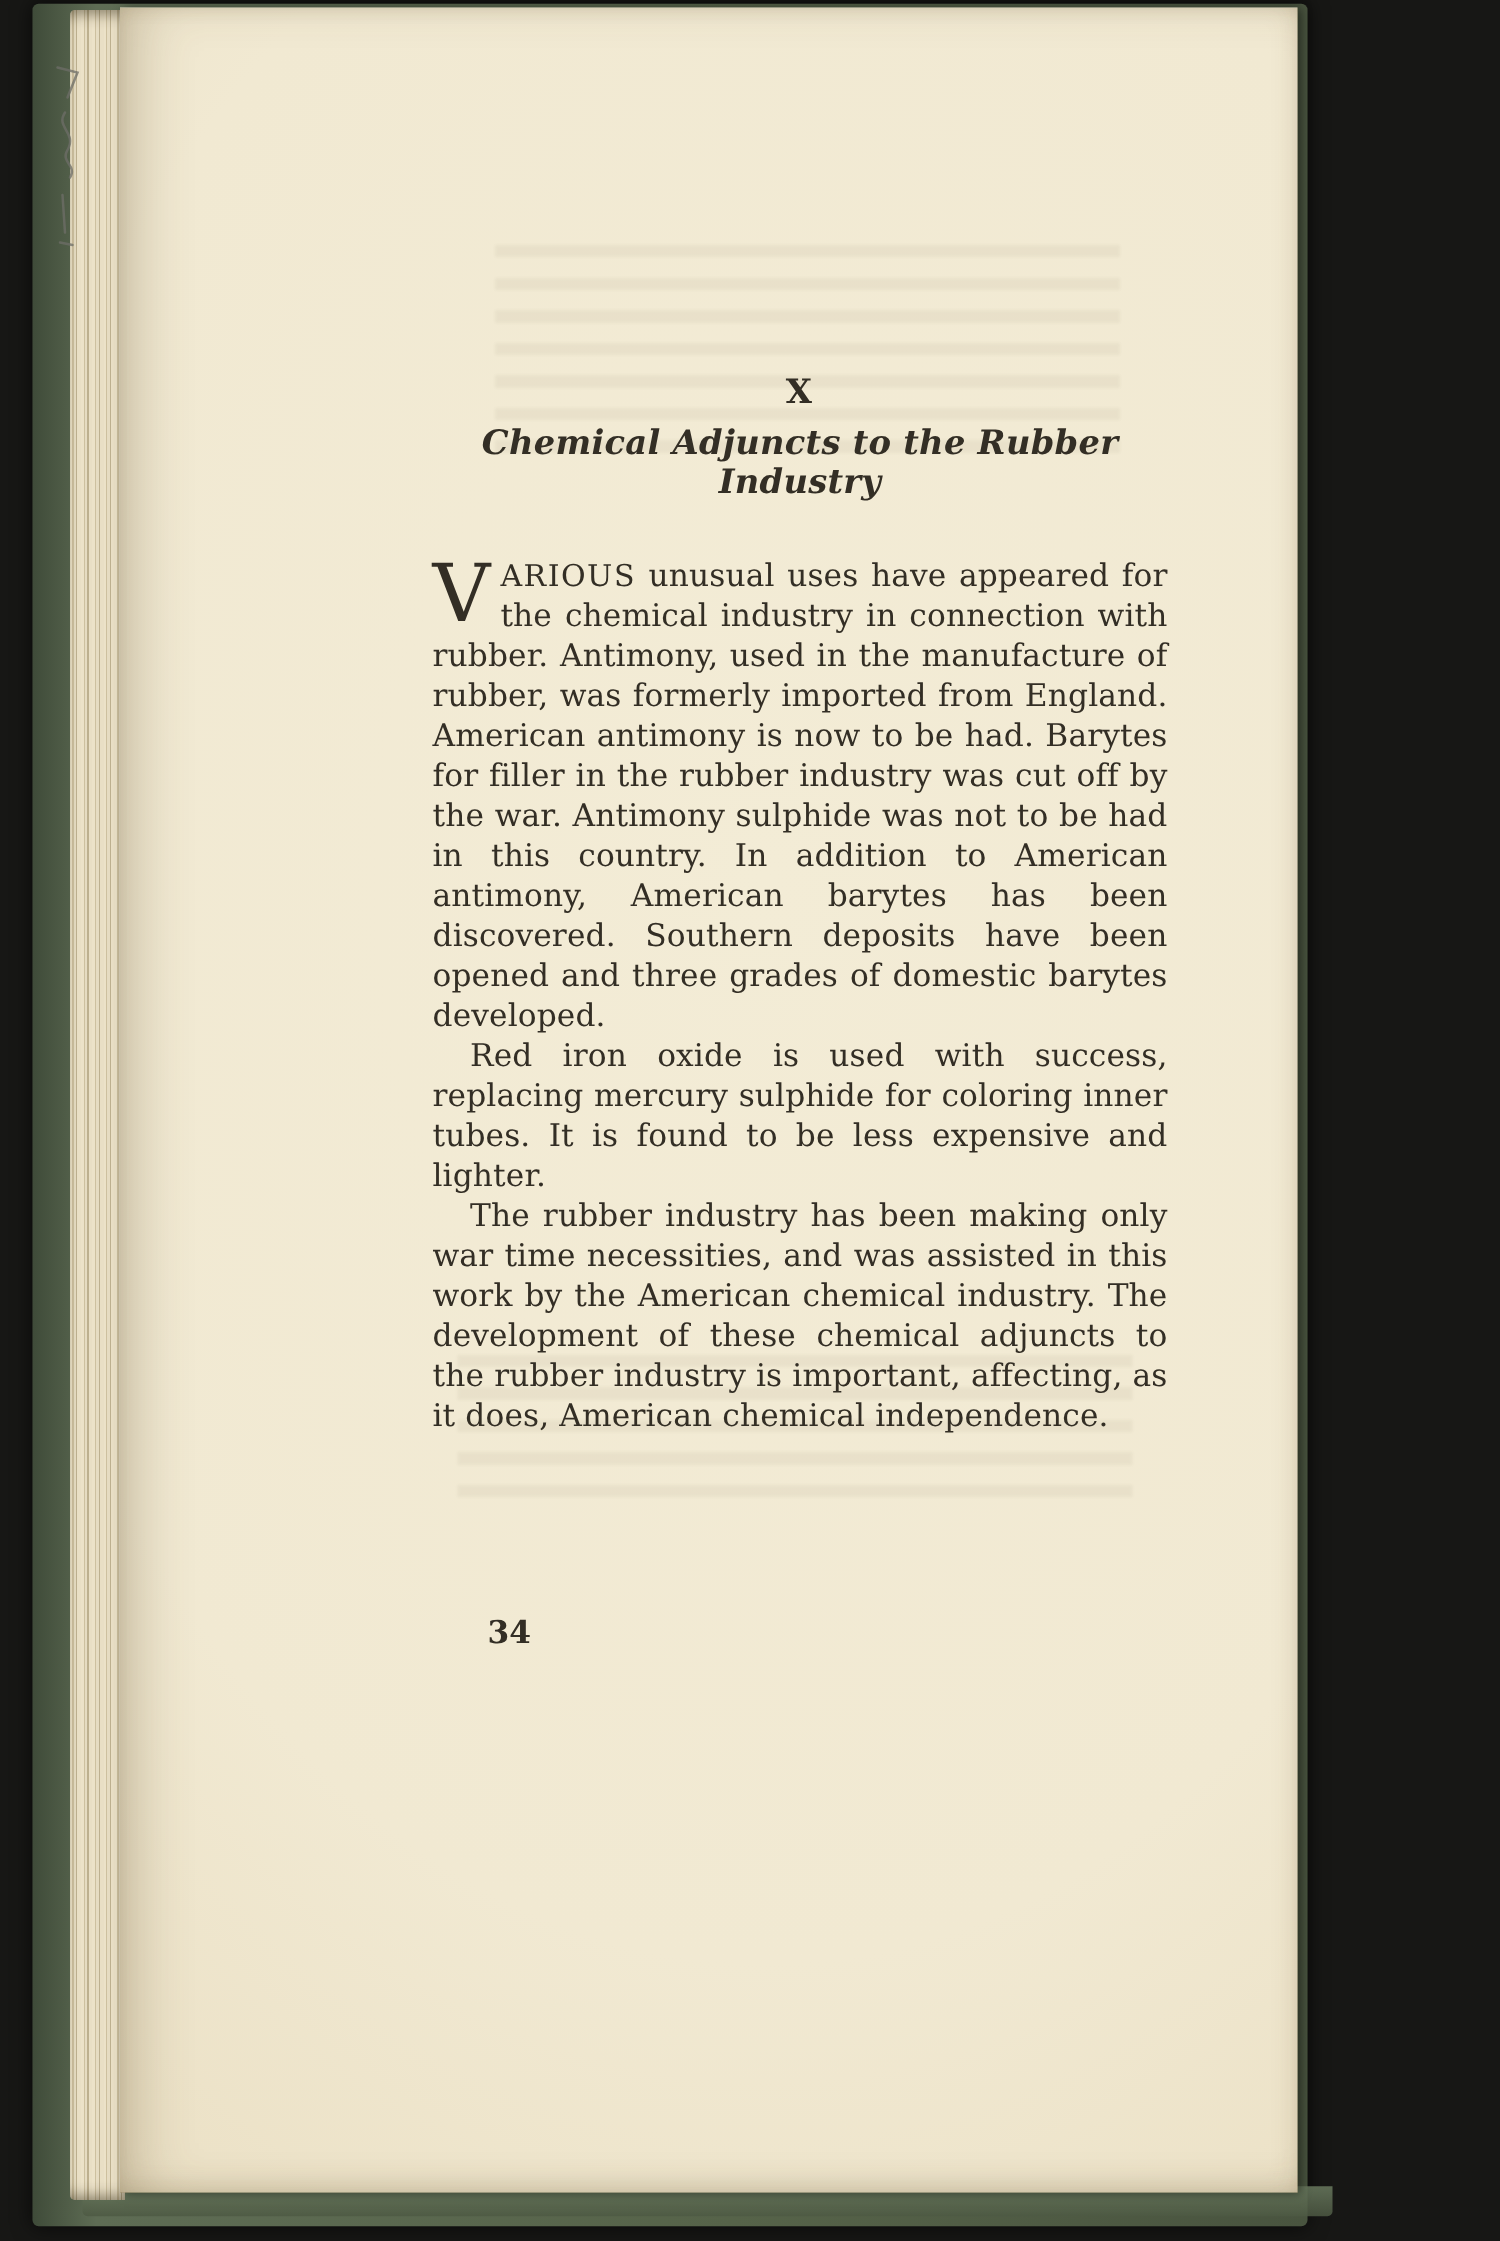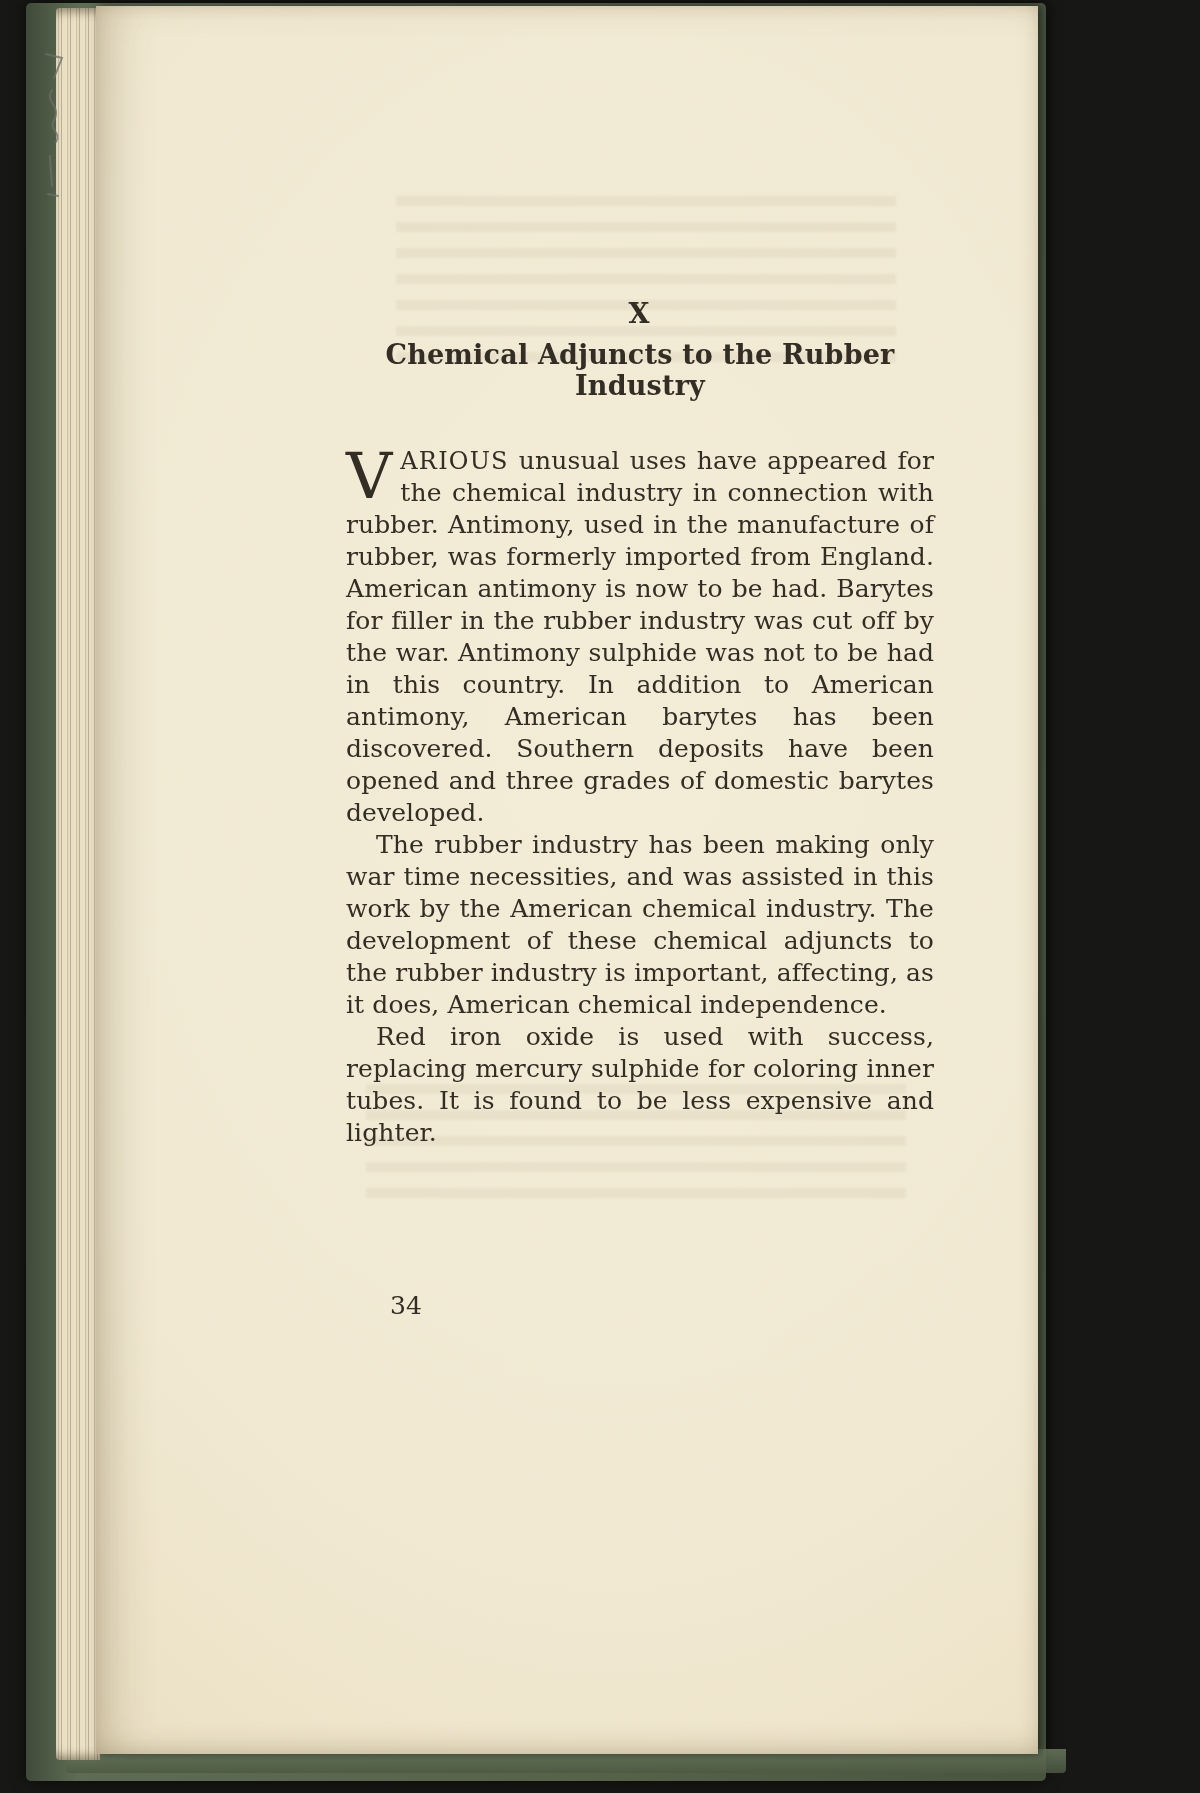--- a/index.html
+++ b/index.html
@@ -55,35 +55,35 @@
   
   .textblock{
     position:absolute;left:250px;top:292px;width:588px;
     color:var(--ink,#332e25);
   }
   .chapter-number{
     text-align:center;font-size:27px;font-weight:700;letter-spacing:2px;
     margin:0 0 10px 0;
   }
   .chapter-title{
-    text-align:center;font-size:27px;font-weight:700;
+    text-align:center;font-size:27px;font-style:italic;font-weight:700;
     margin:0 0 44px 0;letter-spacing:.2px;
   }
   .para{
     font-size:25px;line-height:32px;margin:0;
     text-align:justify;letter-spacing:.1px;
   }
   .para.indent{text-indent:30px;}
   .dropcap{
     float:left;font-size:64px;line-height:52px;
     padding:5px 8px 0 0;font-weight:400;
   }
   .smallcaps{font-size:24px;letter-spacing:1.2px;}
   .folio{
-    font-size:25px;margin:142px 0 0 44px;
+    font-size:25px;margin:142px 0 0 44px;font-weight:bold;
   }
 </style>
 </head>
 <body>
 
 <div class="scene">
 
   <div class="cover">
     <div class="cover-bottom-sheen"></div>
   </div>
@@ -102,21 +102,21 @@
   <div class="paper">
     <div class="ghost top"></div>
     <div class="ghost bottom"></div>
 
     <div class="textblock">
       <div class="chapter-number">X</div>
       <div class="chapter-title">Chemical Adjuncts to the Rubber Industry</div>
 
       <div>
           <p class="para first"><span class="dropcap">V</span><span class="smallcaps">ARIOUS</span> unusual uses have appeared for the chemical industry in connection with rubber. Antimony, used in the manufacture of rubber, was formerly imported from England. American antimony is now to be had. Barytes for filler in the rubber industry was cut off by the war. Antimony sulphide was not to be had in this country. In addition to American antimony, American barytes has been discovered. Southern deposits have been opened and three grades of domestic barytes developed.</p>
+          <p class="para indent">Red iron oxide is used with success, replacing mercury sulphide for coloring inner tubes. It is found to be less expensive and lighter.</p>
           <p class="para indent">The rubber industry has been making only war time necessities, and was assisted in this work by the American chemical industry. The development of these chemical adjuncts to the rubber industry is important, affecting, as it does, American chemical independence.</p>
-          <p class="para indent">Red iron oxide is used with success, replacing mercury sulphide for coloring inner tubes. It is found to be less expensive and lighter.</p>
         </div>
 
       <div class="folio">34</div>
     </div>
   </div>
 
 </div>
 
 </body></html>

